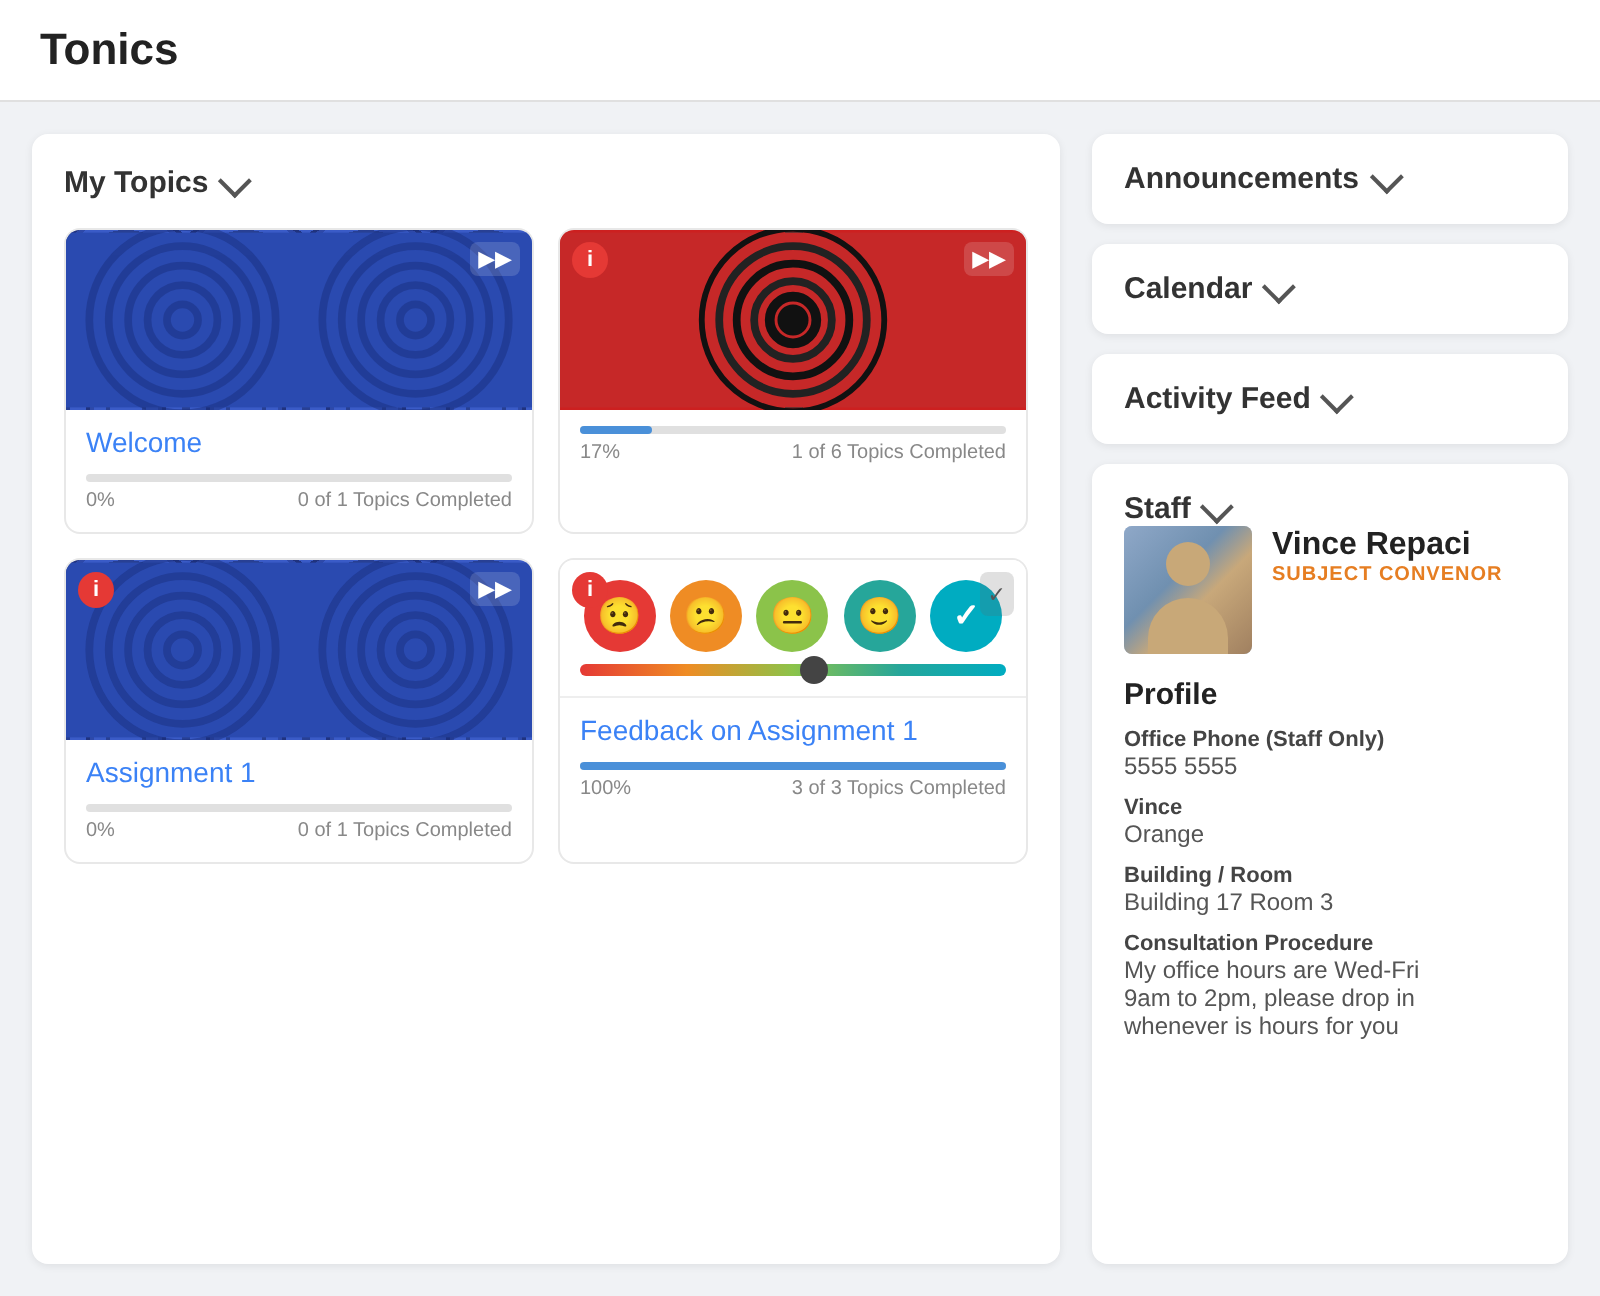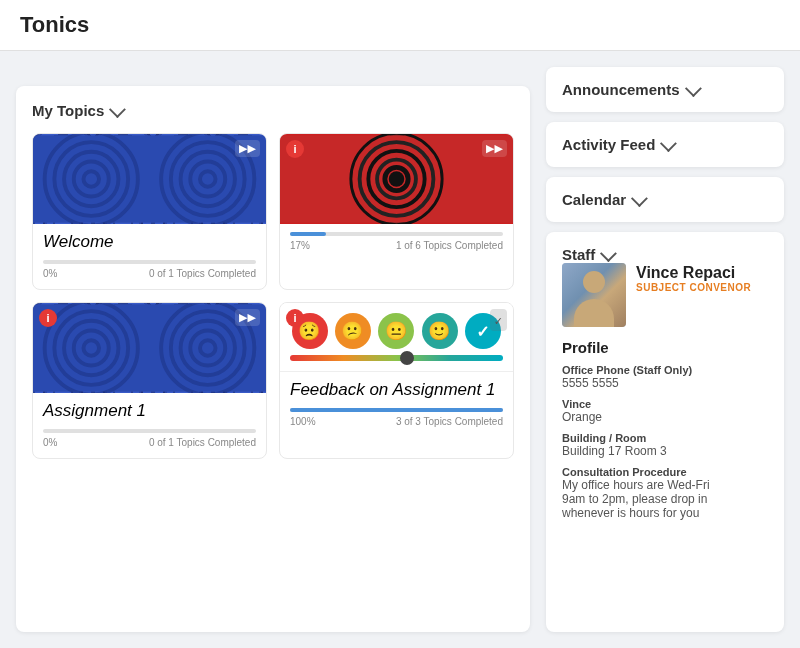--- a/index.html
+++ b/index.html
@@ -31,21 +31,20 @@
       padding: 16px;
       gap: 16px;
     }
     
     .left-panel {
       flex: 1;
       background: white;
       border-radius: 8px;
       padding: 16px;
       box-shadow: 0 1px 4px rgba(0,0,0,0.08);
-      margin-top: 19px;
     }
     .panel-header {
       display: flex;
       align-items: center;
       gap: 6px;
       margin-bottom: 14px;
     }
     .panel-title {
       font-size: 15px;
       font-weight: 600;
@@ -122,26 +121,25 @@
       display: flex;
       align-items: center;
       justify-content: center;
       font-size: 11px;
       font-weight: bold;
     }
     .topic-card-body {
       padding: 8px 10px 10px;
     }
     .topic-name {
-      color: #000000;
-      font-size: 17px;
+      color: #3b82f6;
+      font-size: 14px;
       font-weight: 500;
       margin-bottom: 8px;
       cursor: pointer;
-      font-style: italic;
     }
     .progress-bar-container {
       width: 100%;
       height: 4px;
       background: #e0e0e0;
       border-radius: 2px;
       margin-bottom: 4px;
     }
     .progress-bar-fill {
       height: 100%;
@@ -427,28 +425,28 @@
 
     <div class="right-card">
       <div class="right-card-header">
         <span class="panel-title">Announcements</span>
         <span class="chevron-down"></span>
       </div>
     </div>
 
     <div class="right-card">
       <div class="right-card-header">
-        <span class="panel-title">Activity Feed</span>
+        <span class="panel-title">Calendar</span>
         <span class="chevron-down"></span>
       </div>
     </div>
 
     <div class="right-card">
       <div class="right-card-header">
-        <span class="panel-title">Calendar</span>
+        <span class="panel-title">Activity Feed</span>
         <span class="chevron-down"></span>
       </div>
     </div>
 
     <div class="staff-card">
       <div class="staff-header-row">
         <span class="panel-title">Staff</span>
         <span class="chevron-down"></span>
       </div>
 

